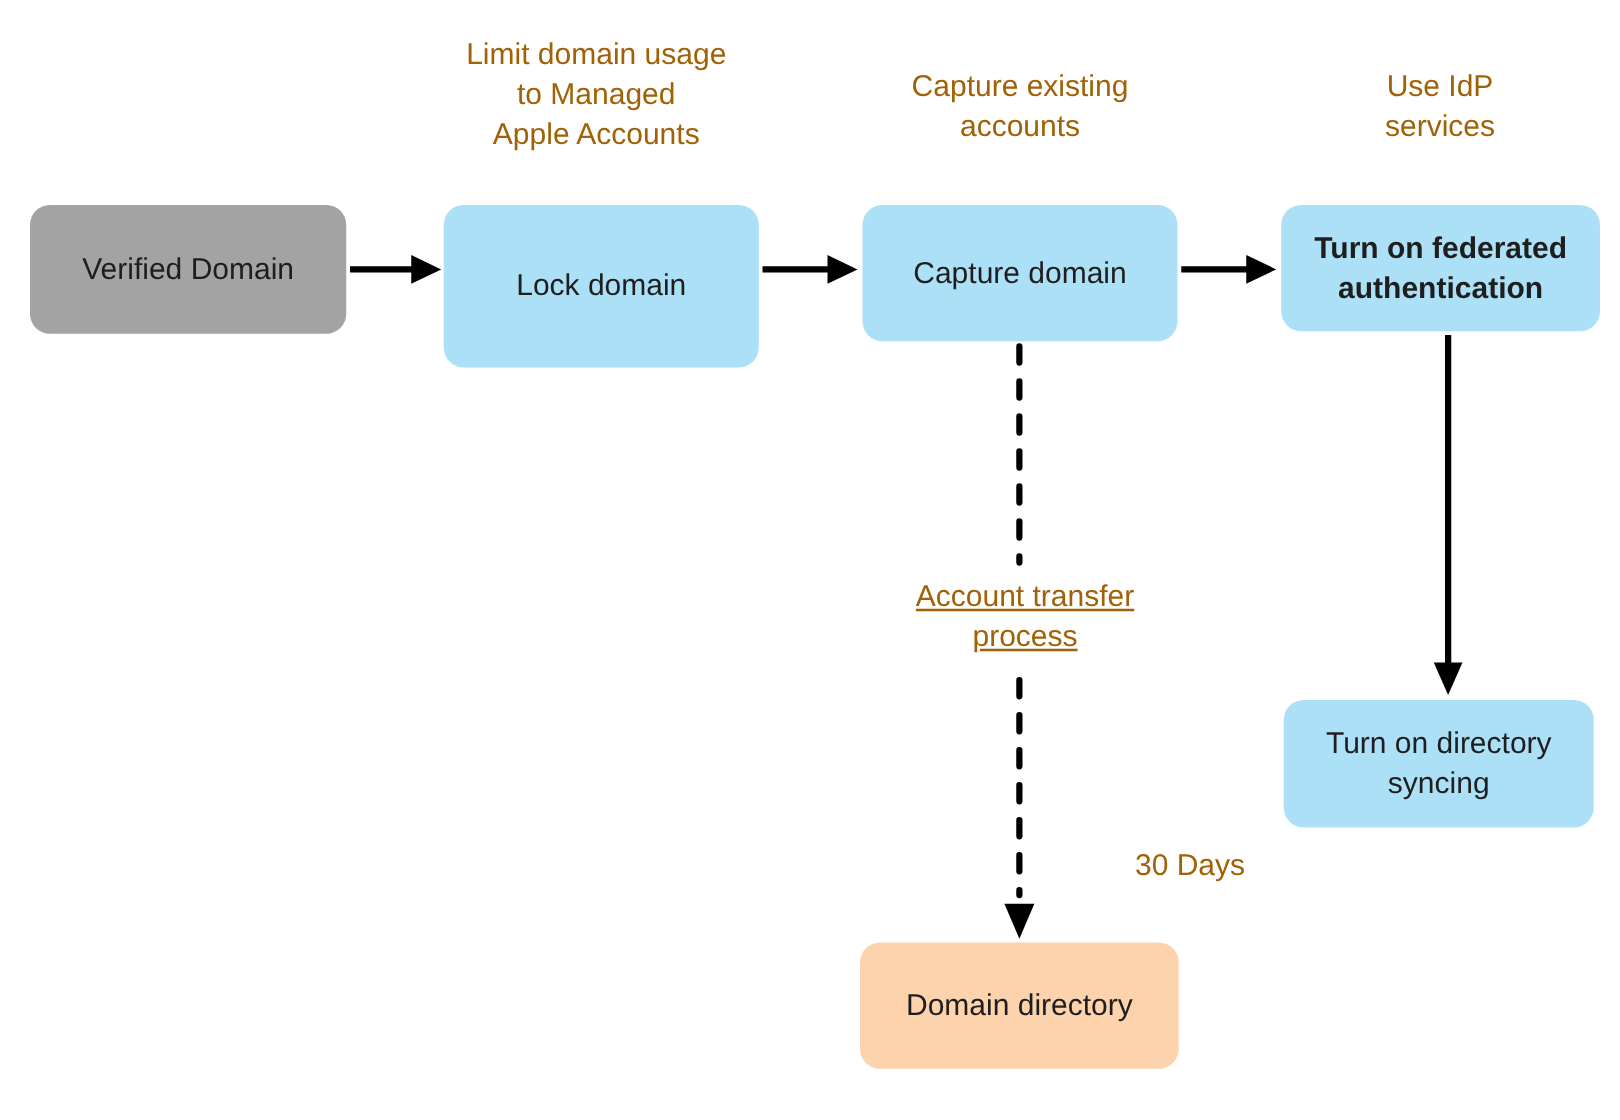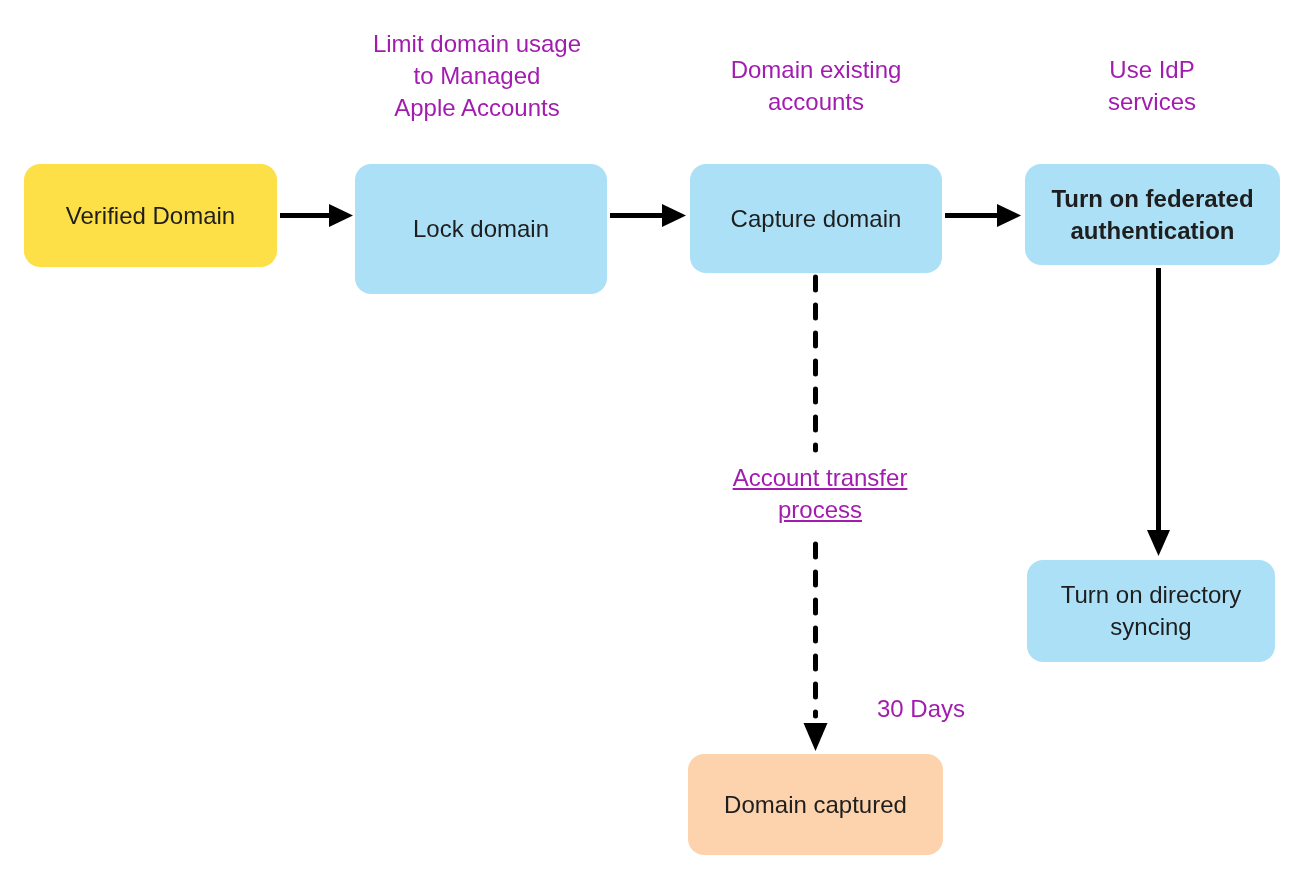--- a/index.html
+++ b/index.html
@@ -23,46 +23,46 @@
     display: flex;
     align-items: center;
     justify-content: center;
     text-align: center;
     font-size: 24px;
     font-weight: 400;
     line-height: 32px;
     color: #1e1e1e;
   }
   .node span { white-space: pre-line; }
-  .node-green  { background: #fde047; }
+  .node-green  { background: #a3a3a3; }
   .node-blue   { background: #ace0f6; }
   .node-orange { background: #fcd3ac; }
 
   .note {
     position: absolute;
     text-align: center;
     font-size: 24px;
     font-weight: 500;
     line-height: 32px;
-    color: #a21caf;
+    color: #a16207;
     white-space: pre-line;
   }
 
   #node-verified-domain   { left: 24px;   top: 164px; width: 253px; height: 103px; }
   #node-lock-domain       { left: 355px;  top: 164px; width: 252px; height: 130px; }
   #node-capture-domain    { left: 690px;  top: 164px; width: 252px; height: 109px; }
   #node-federated-auth    { left: 1025px; top: 164px; width: 255px; height: 101px; font-weight: bold; }
   #node-directory-syncing { left: 1027px; top: 560px; width: 248px; height: 102px; }
   #node-domain-captured   { left: 688px;  top: 754px; width: 255px; height: 101px; }
 
   #note-limit-domain-usage { left: 317px; top: 28px;  width: 320px; }
   #note-capture-existing   { left: 656px; top: 54px;  width: 320px; }
   #note-use-idp            { left: 992px; top: 54px;  width: 320px; }
   #note-account-transfer   { left: 660px; top: 462px; width: 320px; text-decoration: underline; }
-  #note-30-days            { left: 846px; top: 693px; width: 150px; text-align: center; }
+  #note-30-days            { left: 846px; top: 677px; width: 150px; text-align: right; }
 </style>
 </head>
 <body>
 
 <div class="canvas">
 
   <svg class="edges" width="1296" height="896" viewBox="0 0 1296 896" xmlns="http://www.w3.org/2000/svg">
     <g>
       <line x1="280" y1="215.5" x2="331" y2="215.5" stroke="#000000" stroke-width="5"></line>
       <polygon points="353,215.5 329,204 329,227" fill="#000000"></polygon>
@@ -102,28 +102,28 @@
     <span>Turn on federated
 authentication</span>
   </div>
 
   <div class="node node-blue" id="node-directory-syncing">
     <span>Turn on directory
 syncing</span>
   </div>
 
   <div class="node node-orange" id="node-domain-captured">
-    <span>Domain captured</span>
+    <span>Domain directory</span>
   </div>
 
   <div class="note" id="note-limit-domain-usage">Limit domain usage
 to Managed
 Apple Accounts</div>
 
-  <div class="note" id="note-capture-existing">Domain existing
+  <div class="note" id="note-capture-existing">Capture existing
 accounts</div>
 
   <div class="note" id="note-use-idp">Use IdP
 services</div>
 
   <div class="note" id="note-account-transfer">Account transfer
 process</div>
 
   <div class="note" id="note-30-days">30 Days</div>
 

